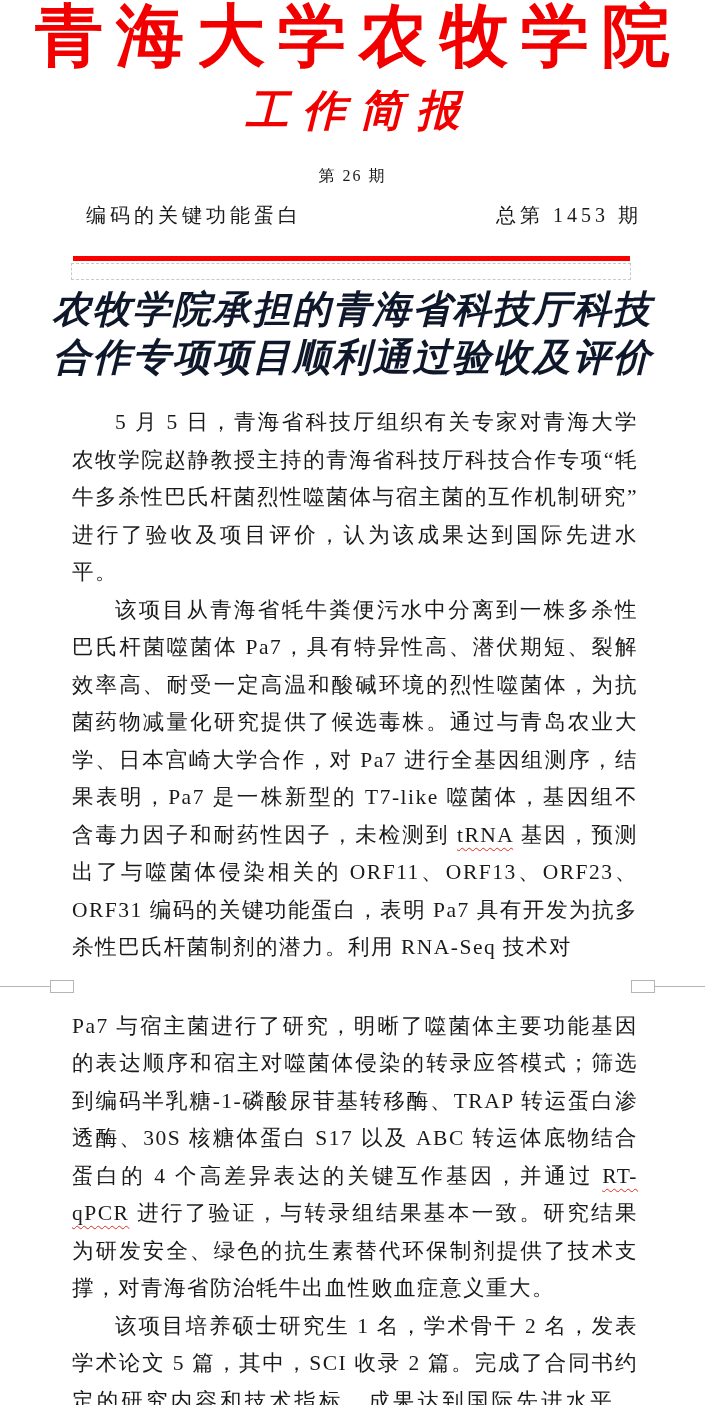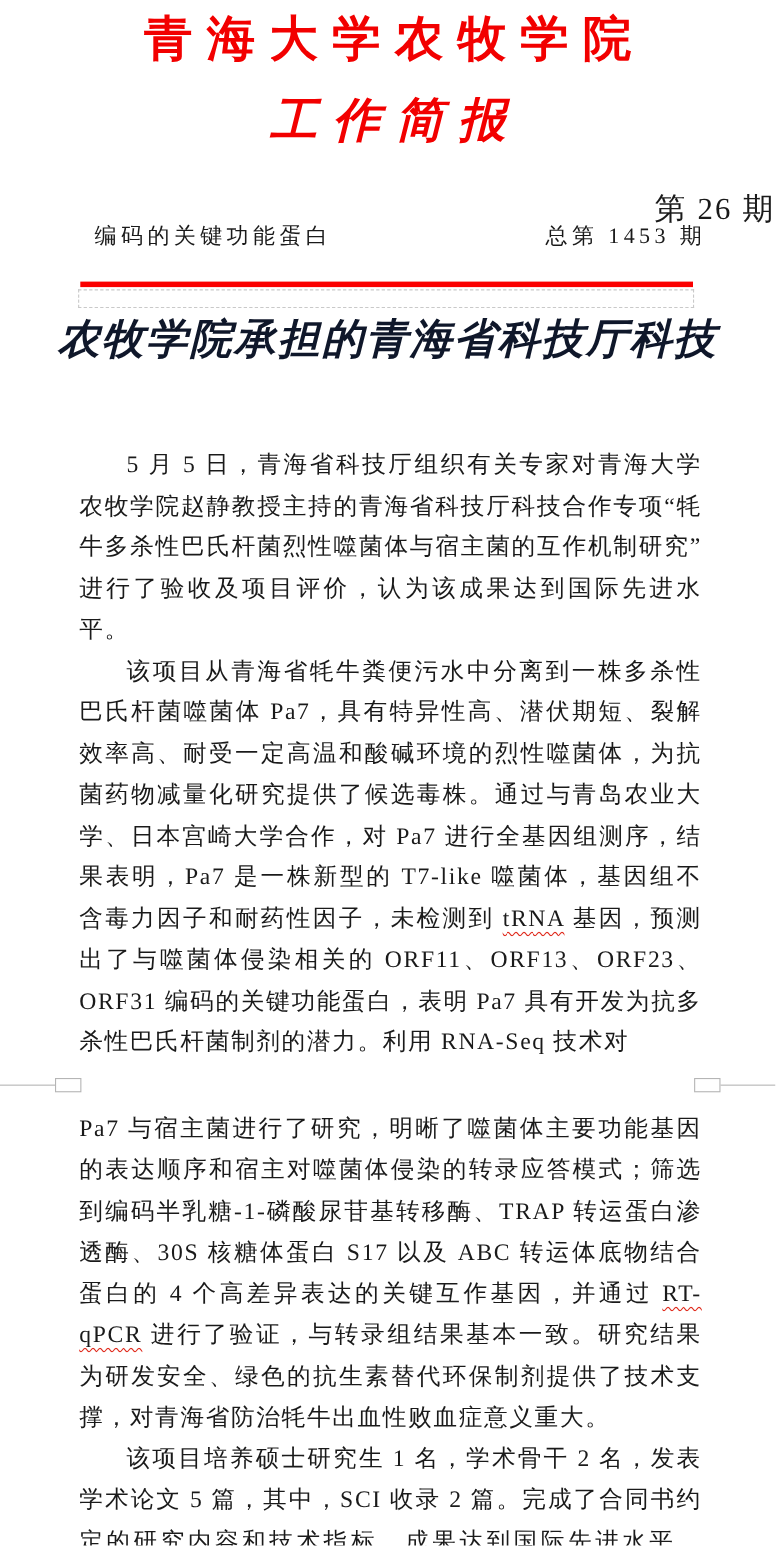--- a/index.html
+++ b/index.html
@@ -18,34 +18,34 @@
     color:var(--ink);
     position:relative;
     overflow:hidden;
   }
   .abs{position:absolute;left:0;width:705px;}
 
   
   .org-title{
     top:4px;text-align:center;
     color:var(--accent-red);
-    font-size:44px;font-weight:bold;
+    font-size:68px;font-weight:bold;
     letter-spacing:13px;padding-left:13px;box-sizing:border-box;
     line-height:64px;white-space:nowrap;
   }
   .bulletin-title{
     top:82px;text-align:center;
     color:var(--accent-red);
     font-size:43px;font-weight:bold;font-style:italic;
     letter-spacing:14px;padding-left:14px;box-sizing:border-box;
     line-height:58px;white-space:nowrap;
   }
   .issue-line{
-    top:178px;text-align:right;
-    font-size:28px;letter-spacing:2px;line-height:26px;
+    top:163px;text-align:center;
+    font-size:16px;letter-spacing:2px;line-height:26px;
   }
   .meta-row{
     top:202px;left:72px;width:570px;
     display:flex;justify-content:space-between;align-items:baseline;
     font-size:20px;line-height:26px;
   }
   .meta-row .item{letter-spacing:4px;white-space:nowrap;}
   .meta-row .item:first-child{padding-left:14px;}
 
   
@@ -111,20 +111,21 @@
 <div class="abs meta-row">
   <span class="item">编码的关键功能蛋白</span>
   <span class="item">总第 1453 期</span>
 </div>
 
 <div class="abs red-rule"></div>
 <div class="abs dashed-frame"></div>
 
 <div class="abs article-title">
   <div>农牧学院承担的青海省科技厅科技</div>
+  <div>合作专项项目顺利通过验收及评价</div>
 </div>
 
 <div class="article-body">
     <p class="indent"><span>5 月 5 日，青海省科技厅组织有关专家对青海大学农牧学院赵静教授主持的青海省科技厅科技合作专项“牦牛多杀性巴氏杆菌烈性噬菌体与宿主菌的互作机制研究”进行了验收及项目评价，认为该成果达到国际先进水平。</span></p>
     <p class="indent"><span>该项目从青海省牦牛粪便污水中分离到一株多杀性巴氏杆菌噬菌体 Pa7，具有特异性高、潜伏期短、裂解效率高、耐受一定高温和酸碱环境的烈性噬菌体，为抗菌药物减量化研究提供了候选毒株。通过与青岛农业大学、日本宫崎大学合作，对 Pa7 进行全基因组测序，结果表明，Pa7 是一株新型的 T7-like 噬菌体，基因组不含毒力因子和耐药性因子，未检测到 </span><span class="spell">tRNA</span><span> 基因，预测出了与噬菌体侵染相关的 ORF11、ORF13、ORF23、ORF31 编码的关键功能蛋白，表明 Pa7 具有开发为抗多杀性巴氏杆菌制剂的潜力。利用 RNA-Seq 技术对</span></p>
     <div class="page-break">
       <span class="pb-line left"></span>
       <span class="pb-corner left"></span>
       <span class="pb-corner right"></span>
       <span class="pb-line right"></span>

